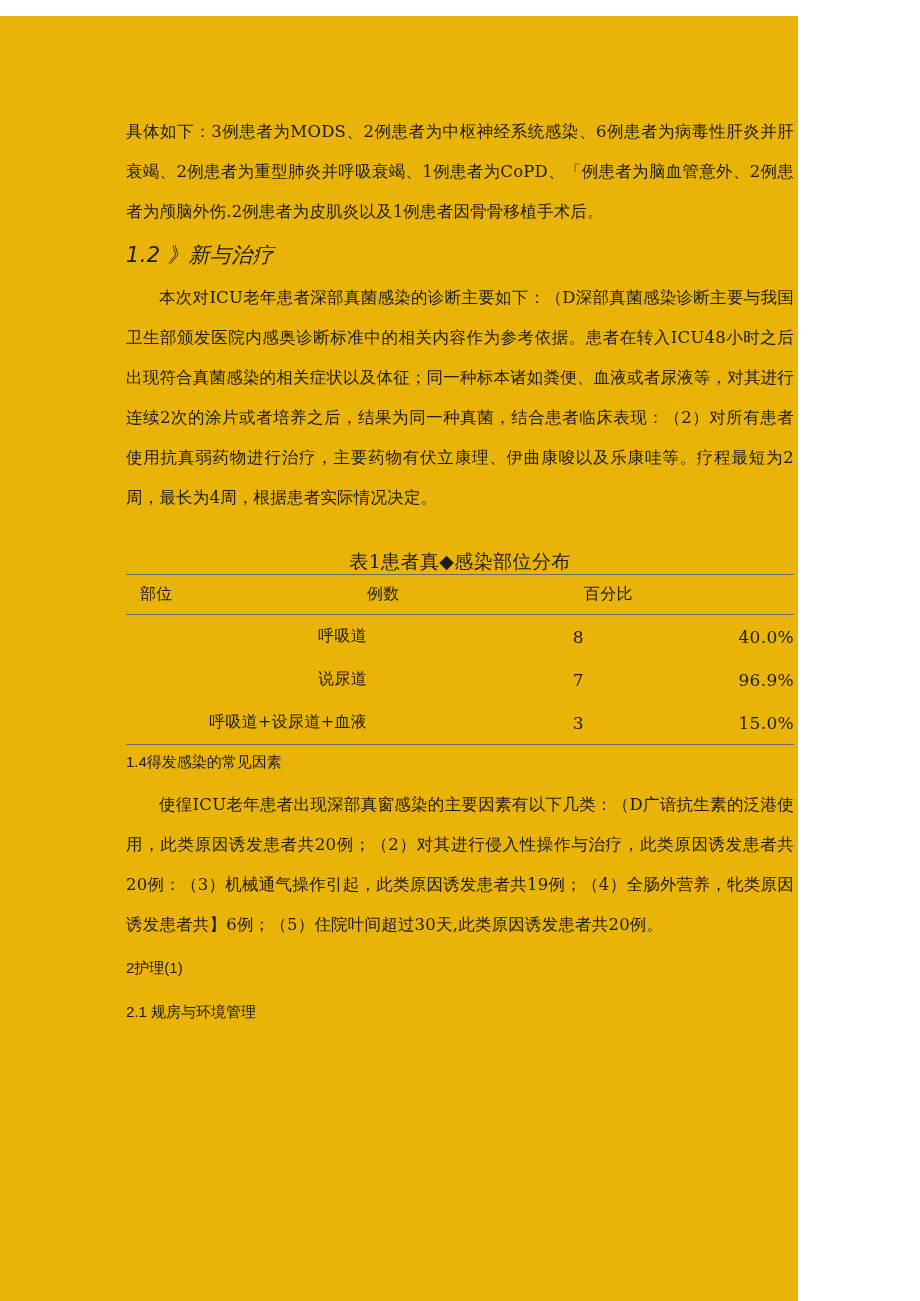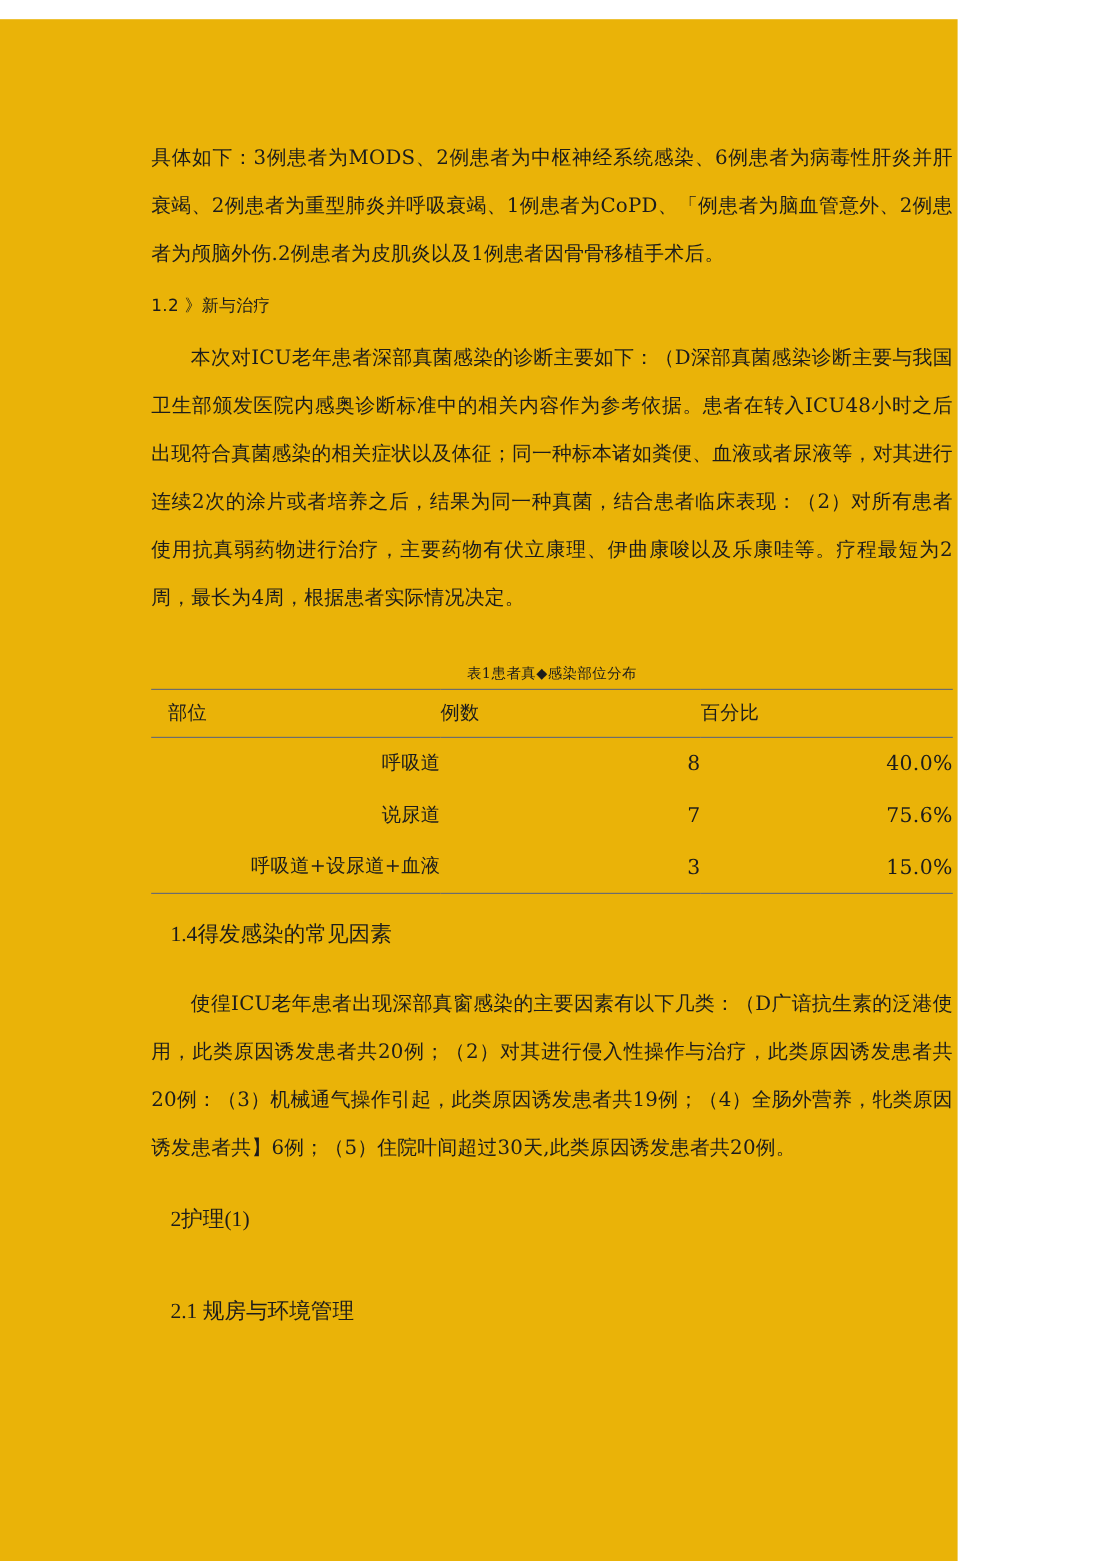--- a/index.html
+++ b/index.html
@@ -42,44 +42,45 @@
     letter-spacing: 0.2px;
     margin: 0;
   }
   .para.indent {
     text-indent: 2em;
   }
 
   
   .heading-sans {
     font-family: "DejaVu Sans", "Liberation Sans", sans-serif;
-    font-size: 14px;
+    font-size: 21px;
     line-height: 34px;
     color: #1c1c1c;
     margin: 0;
     font-weight: 400;
     letter-spacing: 0.3px;
+    font-style: italic;
   }
   .heading-serif {
-    font-family: Liberation Serif, serif;
-    font-size: 18px;
+    font-family: Liberation Sans, sans-serif;
+    font-size: 15px;
     line-height: 34px;
     color: #1c1c1c;
-    margin: 16px;
+    margin: 0;
     font-weight: 400;
   }
 
   .sp-6 { height: 6px; }
   .sp-10 { height: 10px; }
   .sp-14 { height: 14px; }
 
   
   .table-title {
     font-family: "DejaVu Serif", "Liberation Serif", serif;
-    font-size: 12px;
+    font-size: 19px;
     text-align: center;
     color: #1c1c1c;
     line-height: 26px;
     margin: 0;
     letter-spacing: 0.4px;
   }
   table.data {
     width: 668px;
     border-collapse: collapse;
     font-family: "DejaVu Serif", "Liberation Serif", serif;
@@ -148,21 +149,21 @@
         </thead>
         <tbody>
           <tr>
             <td class="col-site">呼吸道</td>
             <td class="col-count num">8</td>
             <td class="col-pct num">40.0%</td>
           </tr>
           <tr>
             <td class="col-site">说尿道</td>
             <td class="col-count num">7</td>
-            <td class="col-pct num">75.6%</td>
+            <td class="col-pct num">96.9%</td>
           </tr>
           <tr>
             <td class="col-site">呼吸道+设尿道+血液</td>
             <td class="col-count num">3</td>
             <td class="col-pct num">15.0%</td>
           </tr>
         </tbody>
       </table>
     </div>
 

